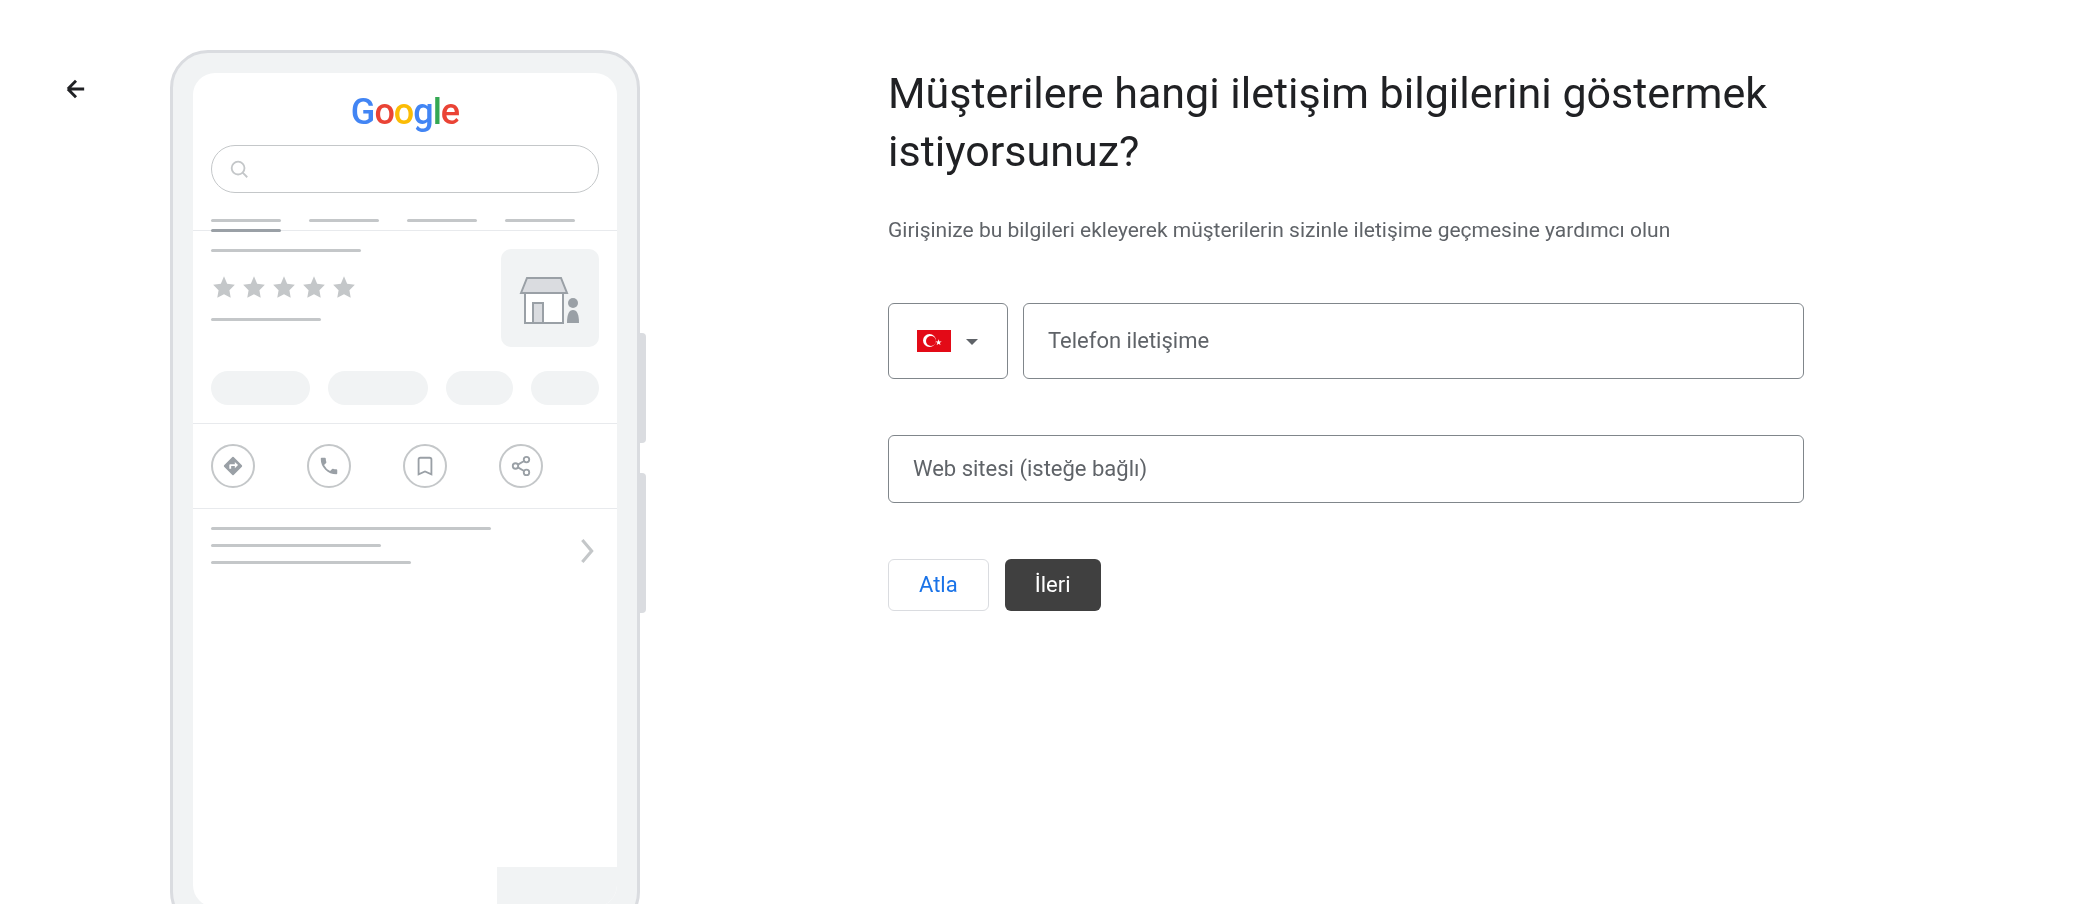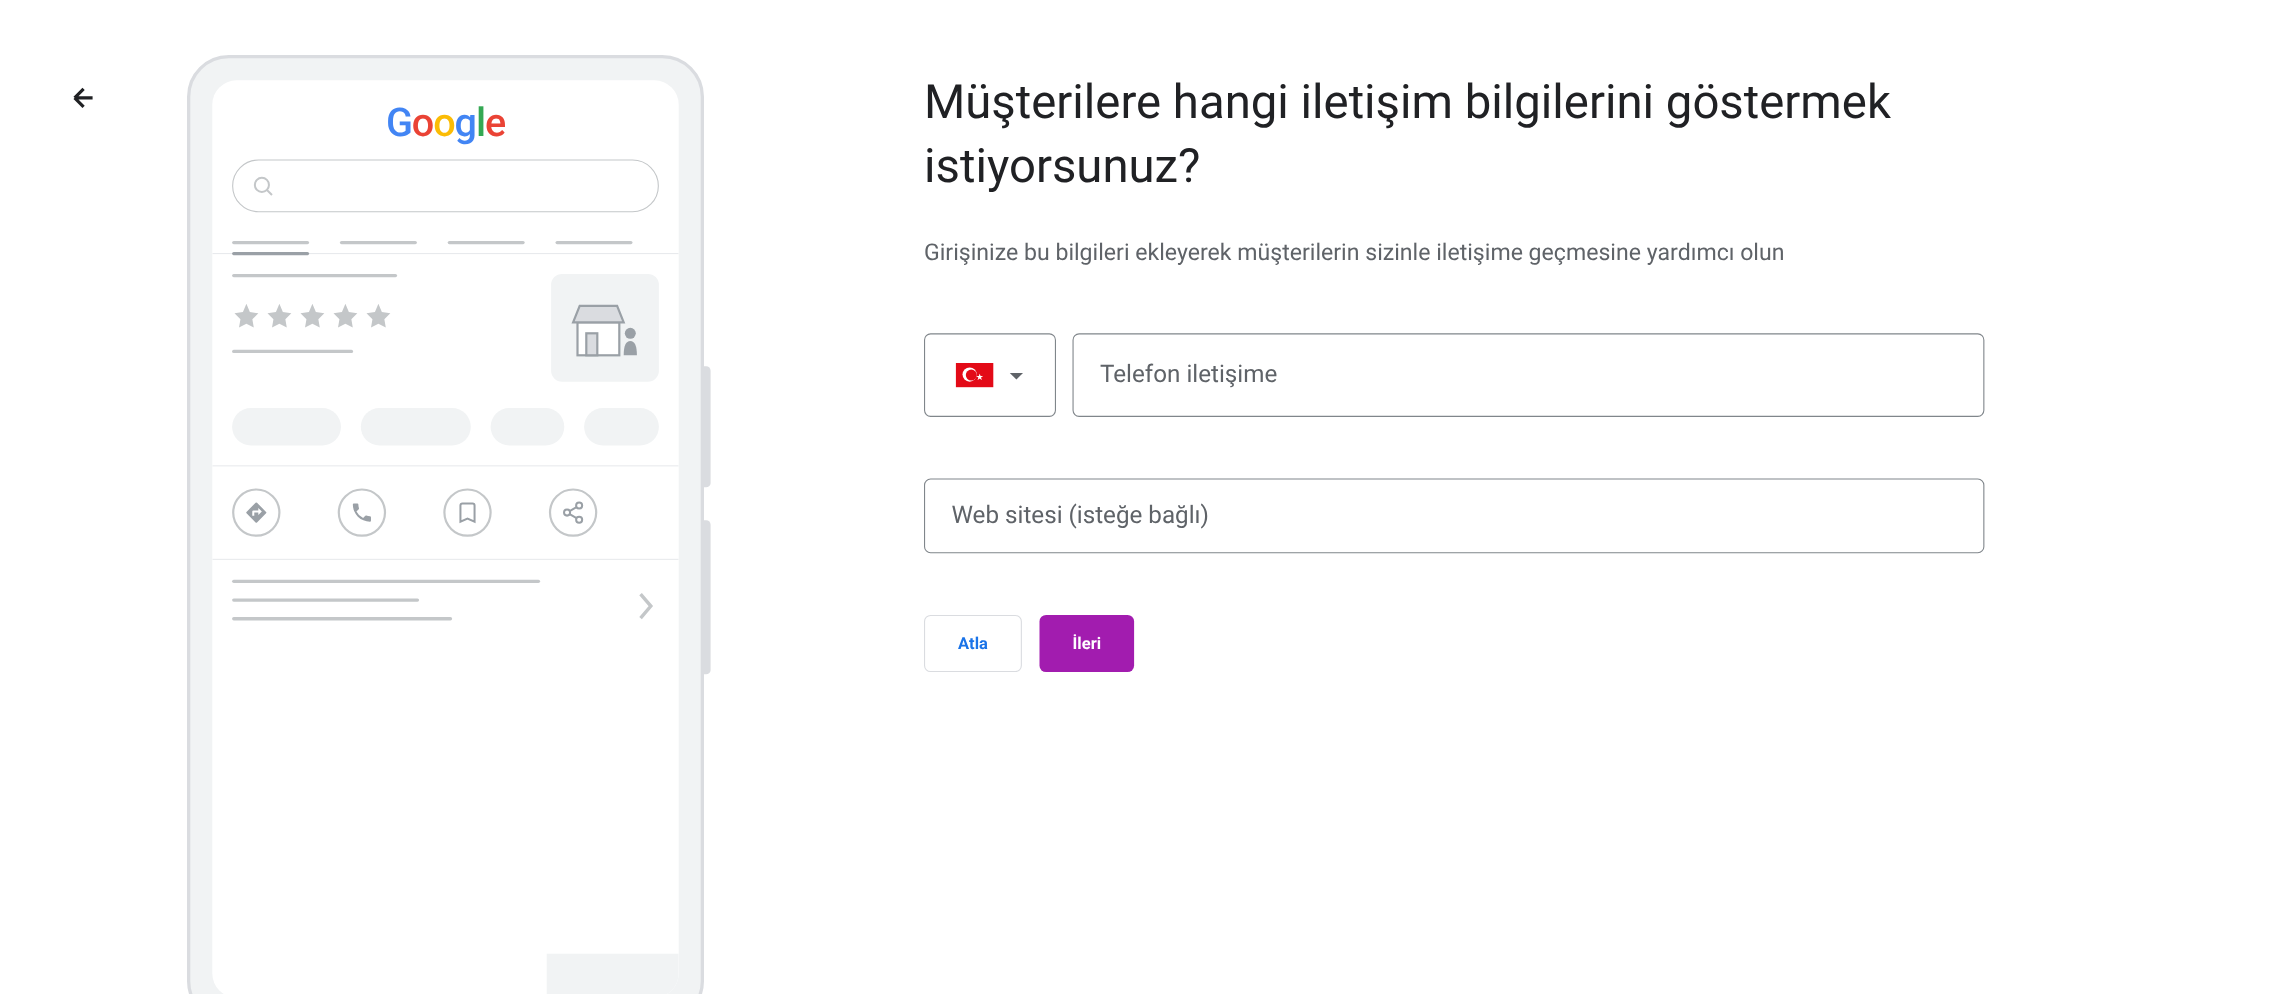--- a/index.html
+++ b/index.html
@@ -8,20 +8,21 @@
     background: #fff;
     width: 2084px;
     height: 904px;
     overflow: hidden;
     position: relative;
   }
   .container {
     display: flex;
     width: 100%;
     height: 100%;
+    gap: 48px;
   }
   .left-col {
     width: 750px;
     position: relative;
     padding-top: 50px;
     padding-left: 60px;
   }
   .back-arrow {
     position: absolute;
     left: 62px;
@@ -285,34 +286,34 @@
     margin-bottom: 56px;
   }
   .button-row {
     display: flex;
     gap: 16px;
   }
   .btn {
     height: 52px;
     padding: 0 30px;
     border-radius: 6px;
-    font-size: 15px;
+    font-size: 22px;
     display: flex;
     align-items: center;
     justify-content: center;
     cursor: pointer;
-    font-weight: 700;
+    font-weight: 400;
   }
   .btn-secondary {
     background: #fff;
     border: 1px solid #dadce0;
     color: #1a73e8;
   }
   .btn-primary {
-    background: #a21caf;
+    background: #404040;
     color: #fff;
     border: none;
   }
 </style>
 </head>
 <body>
 
 <div class="container">
   <div class="left-col">
     <div class="back-arrow">

